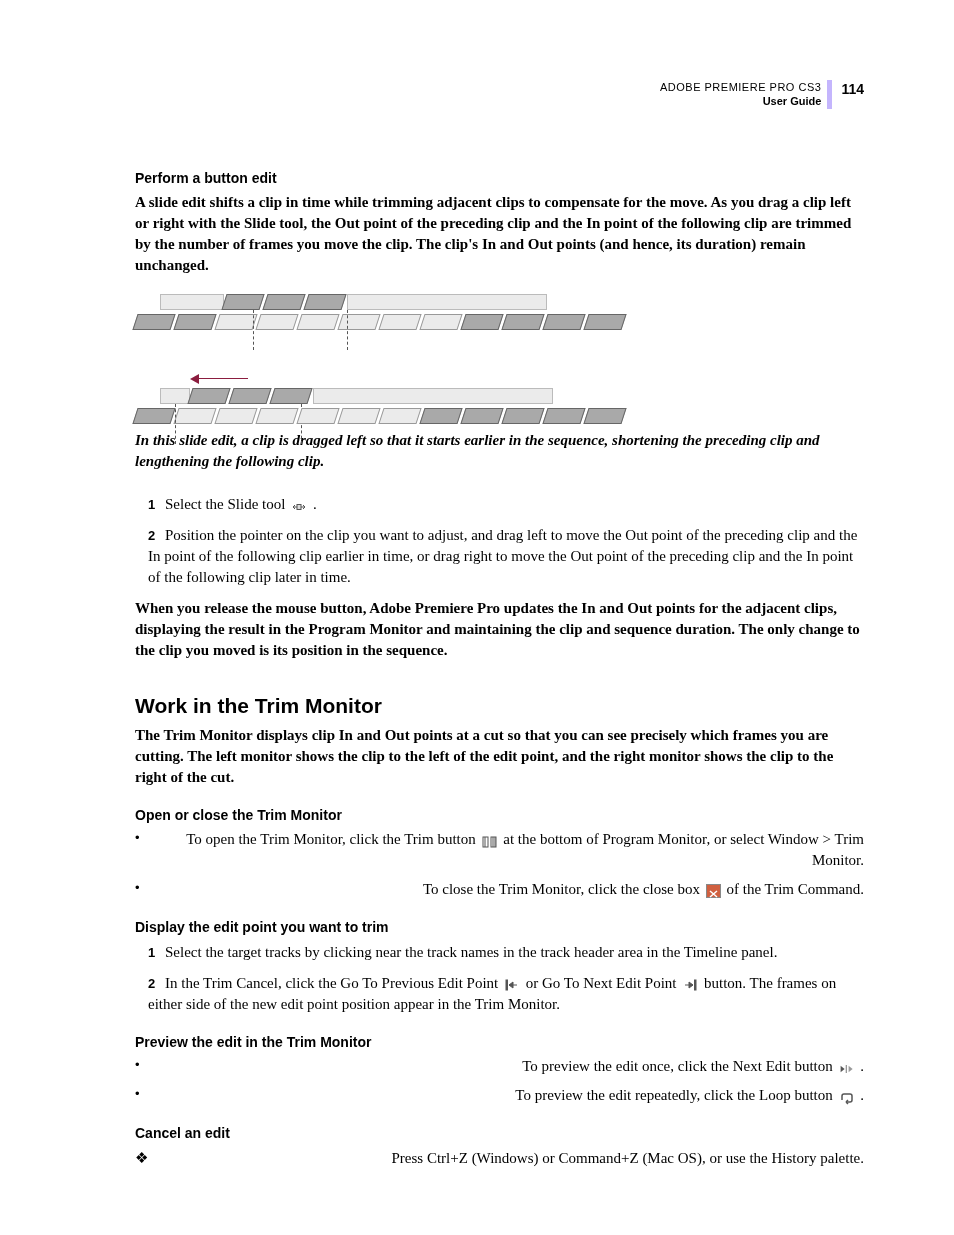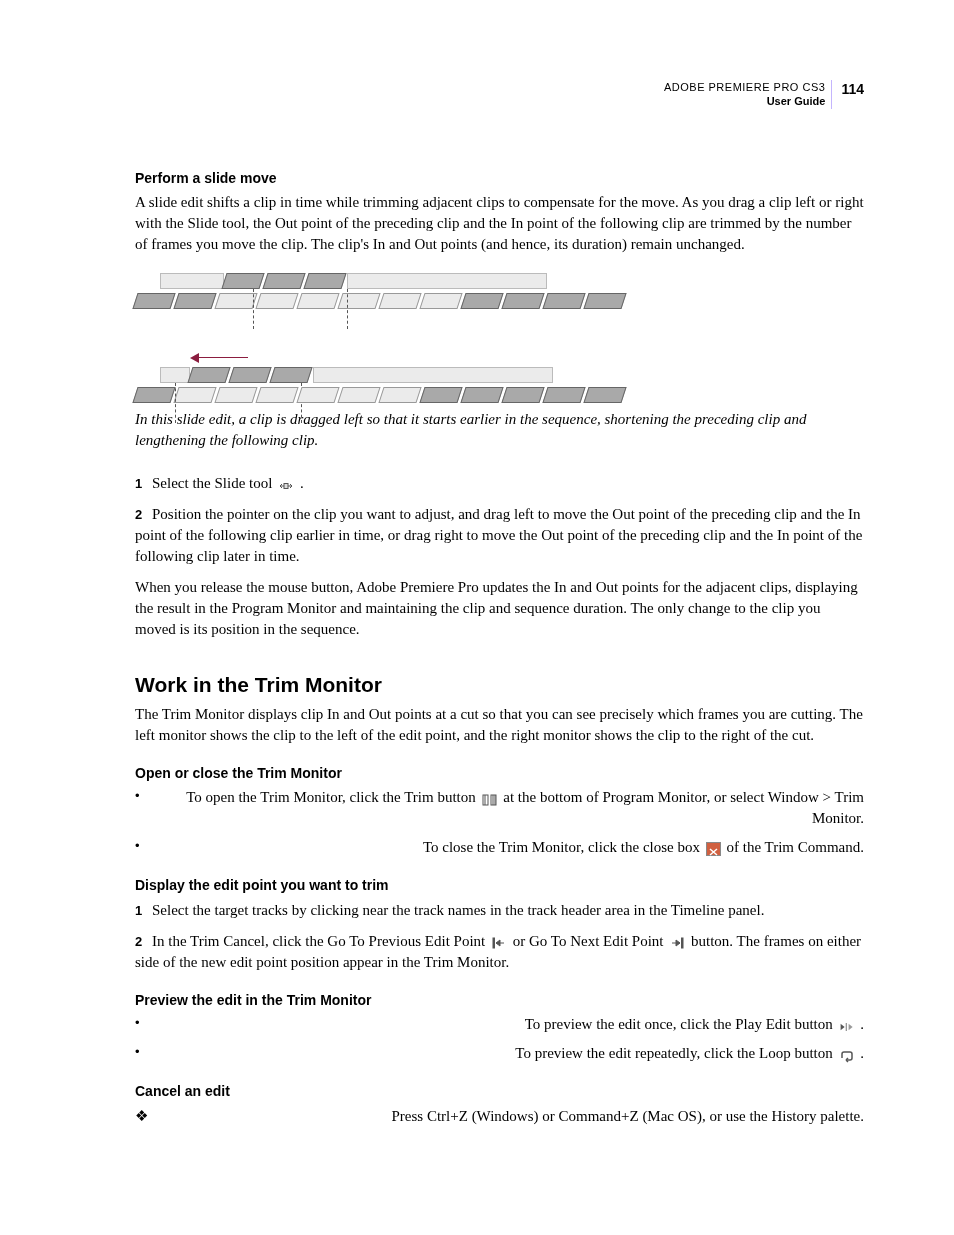--- a/index.html
+++ b/index.html
@@ -15,21 +15,21 @@
   }
   .header-block {
     text-align: right;
     font-family: "Myriad Pro", Arial, sans-serif;
     font-size: 11px;
     margin-bottom: 60px;
     line-height: 1.3;
   }
   .header-line {
     display: inline-block;
-    border-right: 1px solid #c4b5fd;
+    border-right: 5px solid #c4b5fd;
     padding-right: 6px;
     text-align: right;
   }
   .page-num {
     display: inline-block;
     vertical-align: top;
     font-weight: bold;
     font-size: 14px;
     padding-left: 6px;
   }
@@ -41,33 +41,33 @@
     font-weight: bold;
     font-size: 14px;
     margin: 18px 0 4px 0;
   }
   h2.section-title {
     font-family: "Myriad Pro", Arial, sans-serif;
     font-weight: bold;
     font-size: 21px;
     margin: 30px 0 4px 0;
   }
-  p { margin: 4px 0 12px 0; }
+  p { margin: 4px 0 12px 0; font-weight: bold; }
   .caption {
     font-style: italic;
     font-size: 15px;
     margin: 6px 0 22px 0;
   }
   .step-bold {
     font-family: "Myriad Pro", Arial, sans-serif;
     font-weight: bold;
     font-size: 13px;
     margin-right: 6px;
   }
-  .step-line { margin: 4px 0 10px 0; }
+  .step-line { margin: 4px 0 10px 13px; }
   .bullet-row {
     display: flex;
     margin: 4px 0 8px 0;
   }
   .bullet-mark {
     width: 18px;
     flex: none;
     text-align: left;
     font-family: Arial, sans-serif;
     font-size: 13px;
@@ -164,21 +164,21 @@
 <body>
 
 <div class="header-block">
   <span class="header-line">
     <span class="product">ADOBE PREMIERE PRO CS3</span><br>
     <span class="guide">User Guide</span>
   </span>
   <span class="page-num">114</span>
 </div>
 
-<h3 class="section-sub">Perform a slide move</h3>
+<h3 class="section-sub">Perform a button edit</h3>
 <p>A slide edit shifts a clip in time while trimming adjacent clips to compensate for the move. As you drag a clip left or right with the Slide tool, the Out point of the preceding clip and the In point of the following clip are trimmed by the number of frames you move the clip. The clip's In and Out points (and hence, its duration) remain unchanged.</p>
 
 <div class="figure">
 
   <div class="track-row">
     <div class="gap"></div>
     <div class="bar bar-top1"></div>
     <div class="strip" style="position:relative;">
       <div class="para dark"></div>
         <div class="para dark"></div>
@@ -327,21 +327,21 @@
         </g>
       </svg>
   </span>
   <span>button. The frames on either side of the new edit point position appear in the Trim Monitor.</span>
 </div>
 
 <h3 class="section-sub">Preview the edit in the Trim Monitor</h3>
 <div class="bullet-row">
   <div class="bullet-mark">•</div>
   <div class="bullet-text">
-    <span>To preview the edit once, click the Play Edit button</span>
+    <span>To preview the edit once, click the Next Edit button</span>
     <span class="icon icon-play">
       <svg viewBox="0 0 20 14">
           <g fill="#555">
         <path d="M2 3 L7 7 L2 11 Z"></path>
         <rect x="8.5" y="2" width="1" height="10"></rect>
         <path d="M12 3 L17 7 L12 11 Z" fill="#999"></path>
           </g>
         </svg>
     </span>
     <span>.</span>

